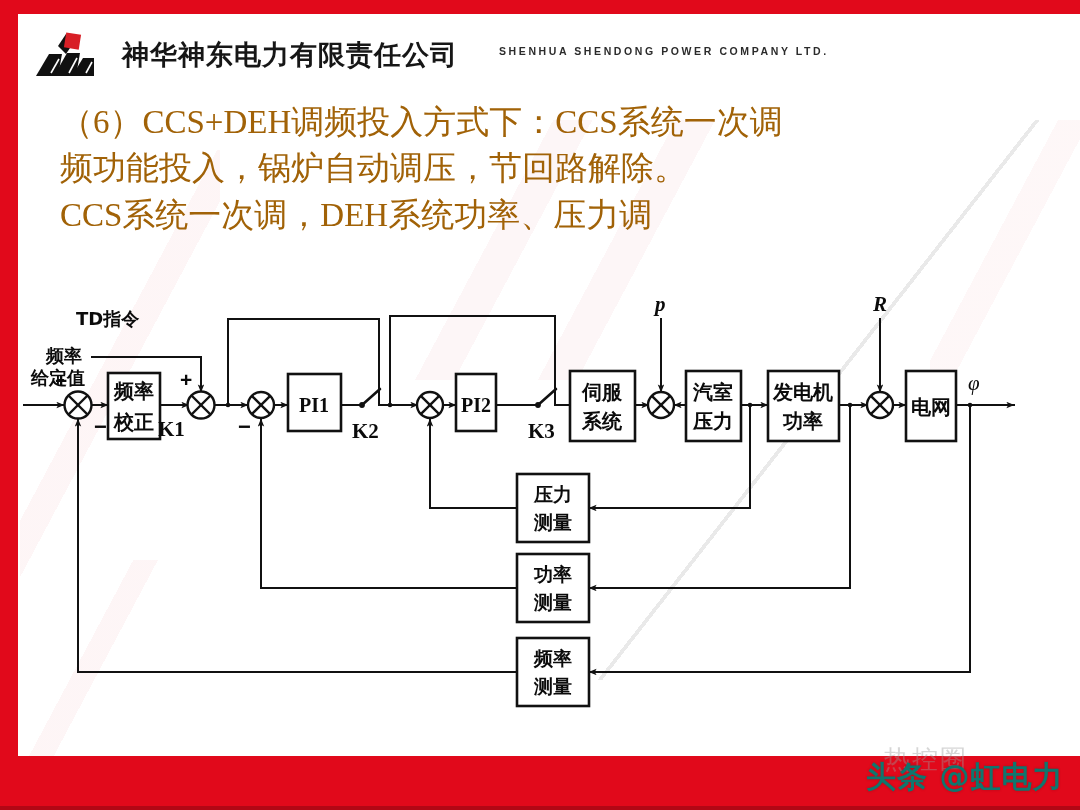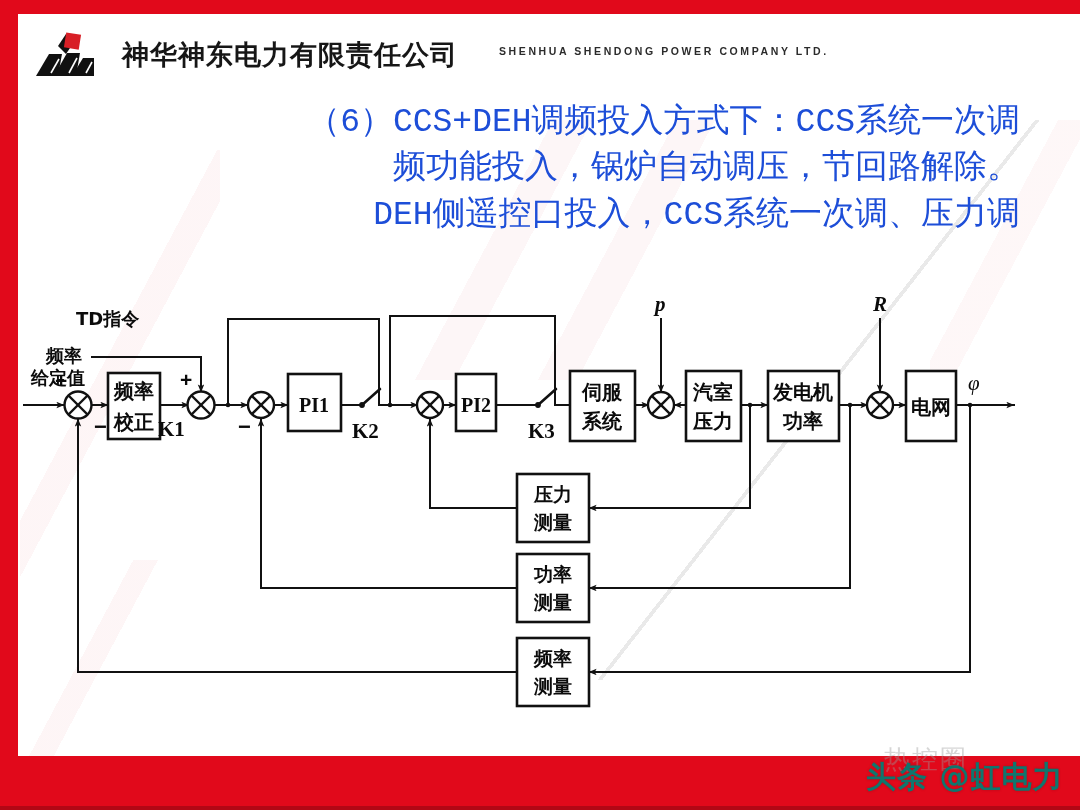--- a/index.html
+++ b/index.html
@@ -62,22 +62,22 @@
     font-family:"DejaVu Sans","Liberation Sans",sans-serif;
     font-weight:bold;font-size:27px;color:#161616;letter-spacing:1px;line-height:1.05;
   }
   .logo-en{
     font-family:"Liberation Sans","DejaVu Sans",sans-serif;
     font-weight:bold;font-size:10.5px;color:#2b2b2b;letter-spacing:2.6px;margin-top:4px;
   }
   
   .title-block{
     position:absolute;left:60px;top:100px;width:960px;
-    text-align:right;color:#1d4ed8;
-    font-family:Liberation Mono, monospace;
+    text-align:left;color:#a16207;
+    font-family:Liberation Serif, serif;
     font-size:33px;line-height:1.38;font-weight:500;
   }
   .title-line{white-space:nowrap;}
   .title-line.l2{text-indent:0;}
   .title-line.l3{margin-top:2px;}
   
   #diagram{position:absolute;left:0;top:288px;width:1080px;height:430px;}
   
   .tt-wm{
     position:absolute;left:866px;top:757px;
@@ -126,21 +126,21 @@
     </span>
     <span class="logo-text">
       <span class="logo-cn">神华神东电力有限责任公司</span>
       <span class="logo-en">SHENHUA  SHENDONG  POWER  COMPANY  LTD.</span>
     </span>
   </div>
 
   <div class="title-block">
     <div class="title-line l1">（6）CCS+DEH调频投入方式下：CCS系统一次调</div>
     <div class="title-line l2">频功能投入，锅炉自动调压，节回路解除。</div>
-    <div class="title-line l3">DEH侧遥控口投入，CCS系统一次调、压力调</div>
+    <div class="title-line l3">CCS系统一次调，DEH系统功率、压力调</div>
   </div>
 
   <div id="diagram">
     <svg width="1080" height="430" viewBox="0 0 1080 430" aria-hidden="false">
       <defs>
         <marker id="ah" markerWidth="9" markerHeight="9" refX="7.6" refY="3.2" orient="auto" markerUnits="userSpaceOnUse">
           <path d="M0,0 L8,3.2 L0,6.4 L1.8,3.2 z" fill="#111"></path>
         </marker>
       </defs>
 

